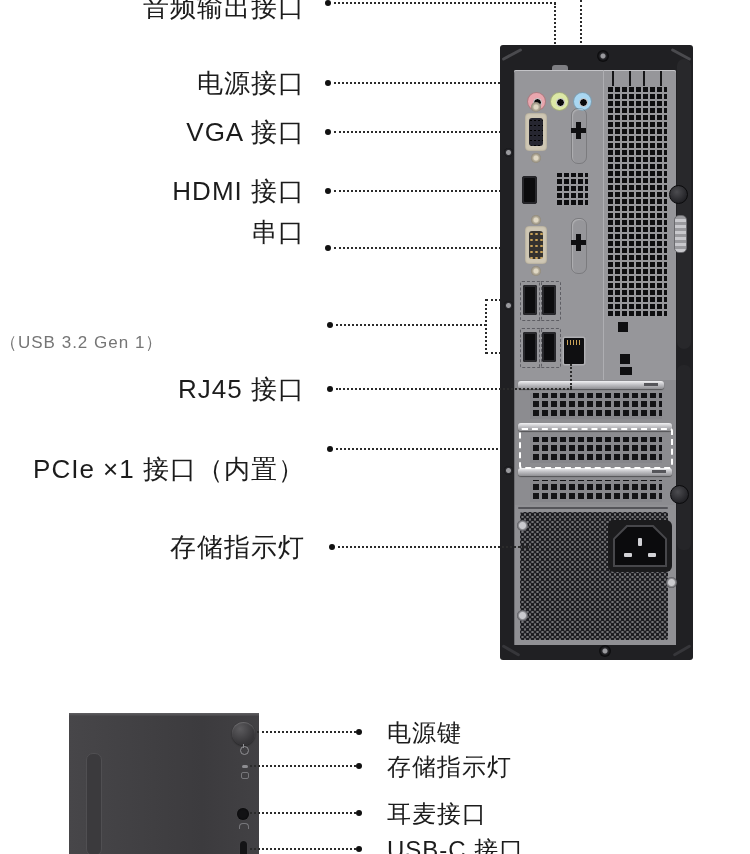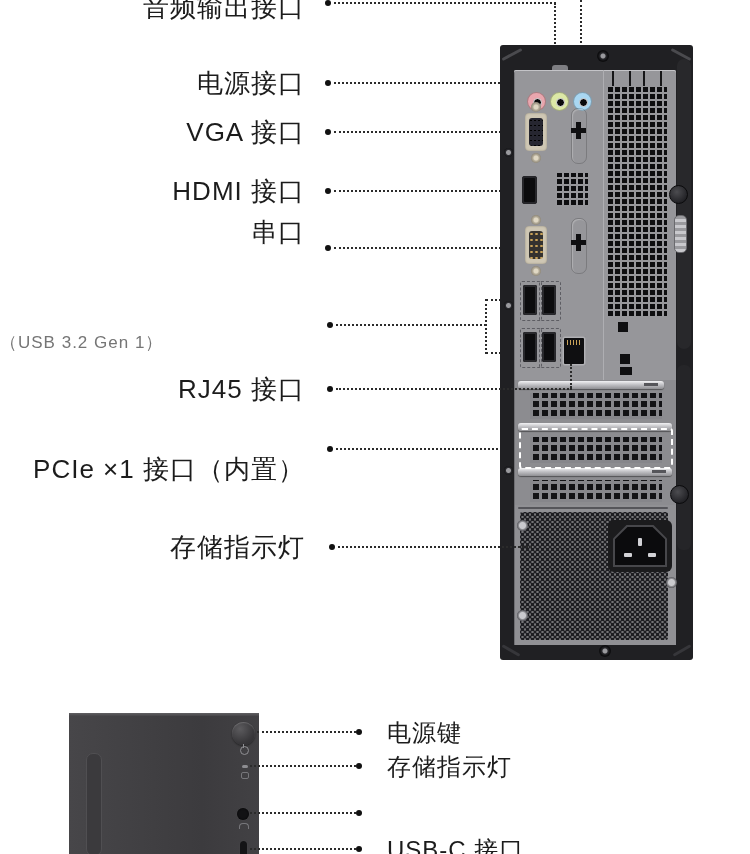--- a/index.html
+++ b/index.html
@@ -254,18 +254,19 @@
   <div class="dash-h" style="left:257px;top:731px;width:99px"></div>
   <div class="dot" style="left:356px;top:729px"></div>
   <div class="flbl" style="top:718px">电源键</div>
 
   <div class="dash-h" style="left:250px;top:765px;width:106px"></div>
   <div class="dot" style="left:356px;top:763px"></div>
   <div class="flbl" style="top:752px">存储指示灯</div>
 
   <div class="dash-h" style="left:250px;top:812px;width:106px"></div>
   <div class="dot" style="left:356px;top:810px"></div>
+  <div class="flbl" style="top:799px">耳麦接口</div>
 
   <div class="dash-h" style="left:250px;top:848px;width:106px"></div>
   <div class="dot" style="left:356px;top:846px"></div>
   <div class="flbl" style="top:835px">USB-C 接口</div>
 
 </div>
 
 </body></html>

